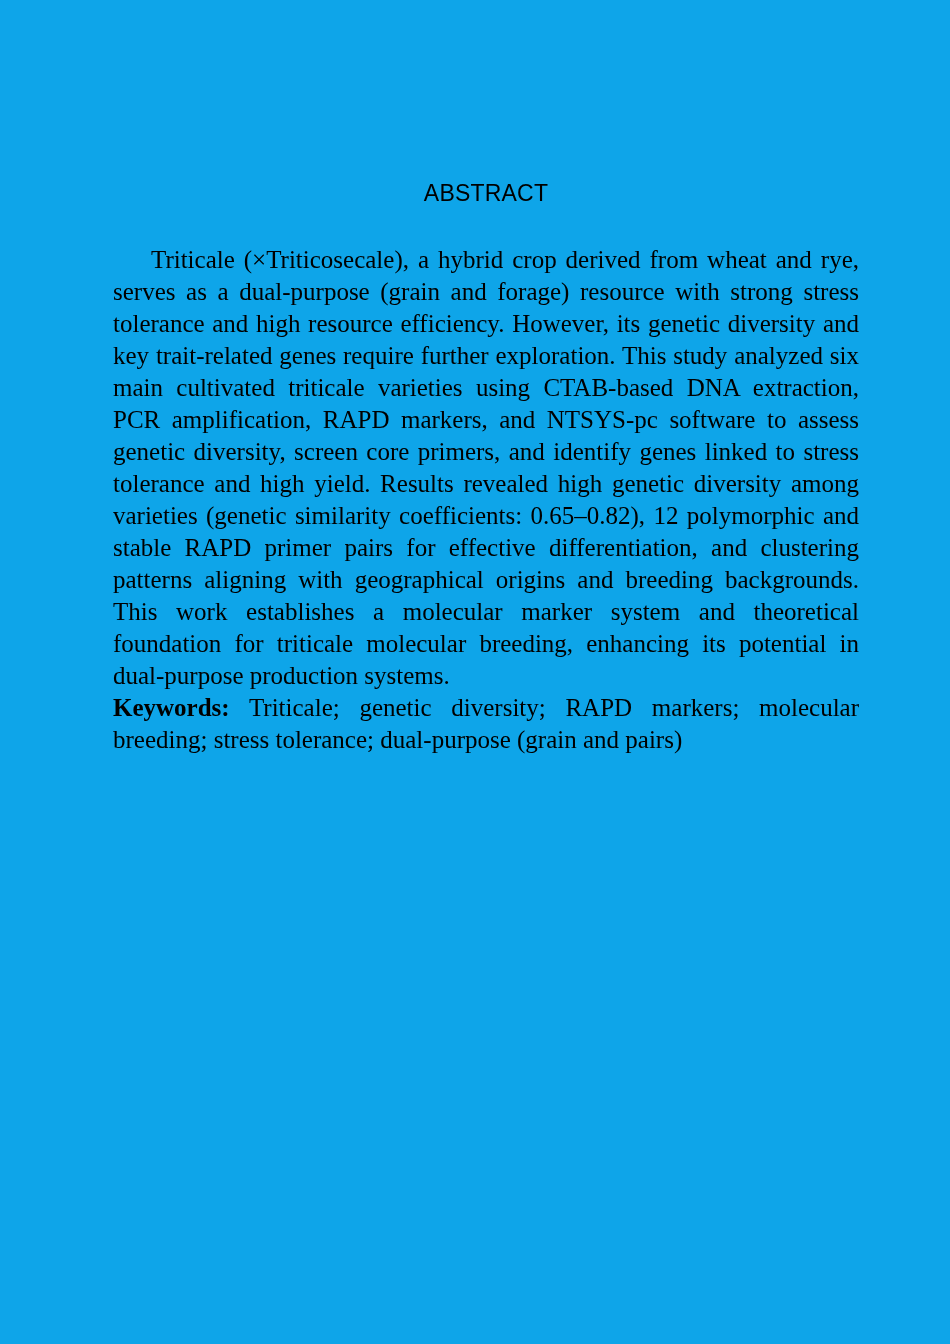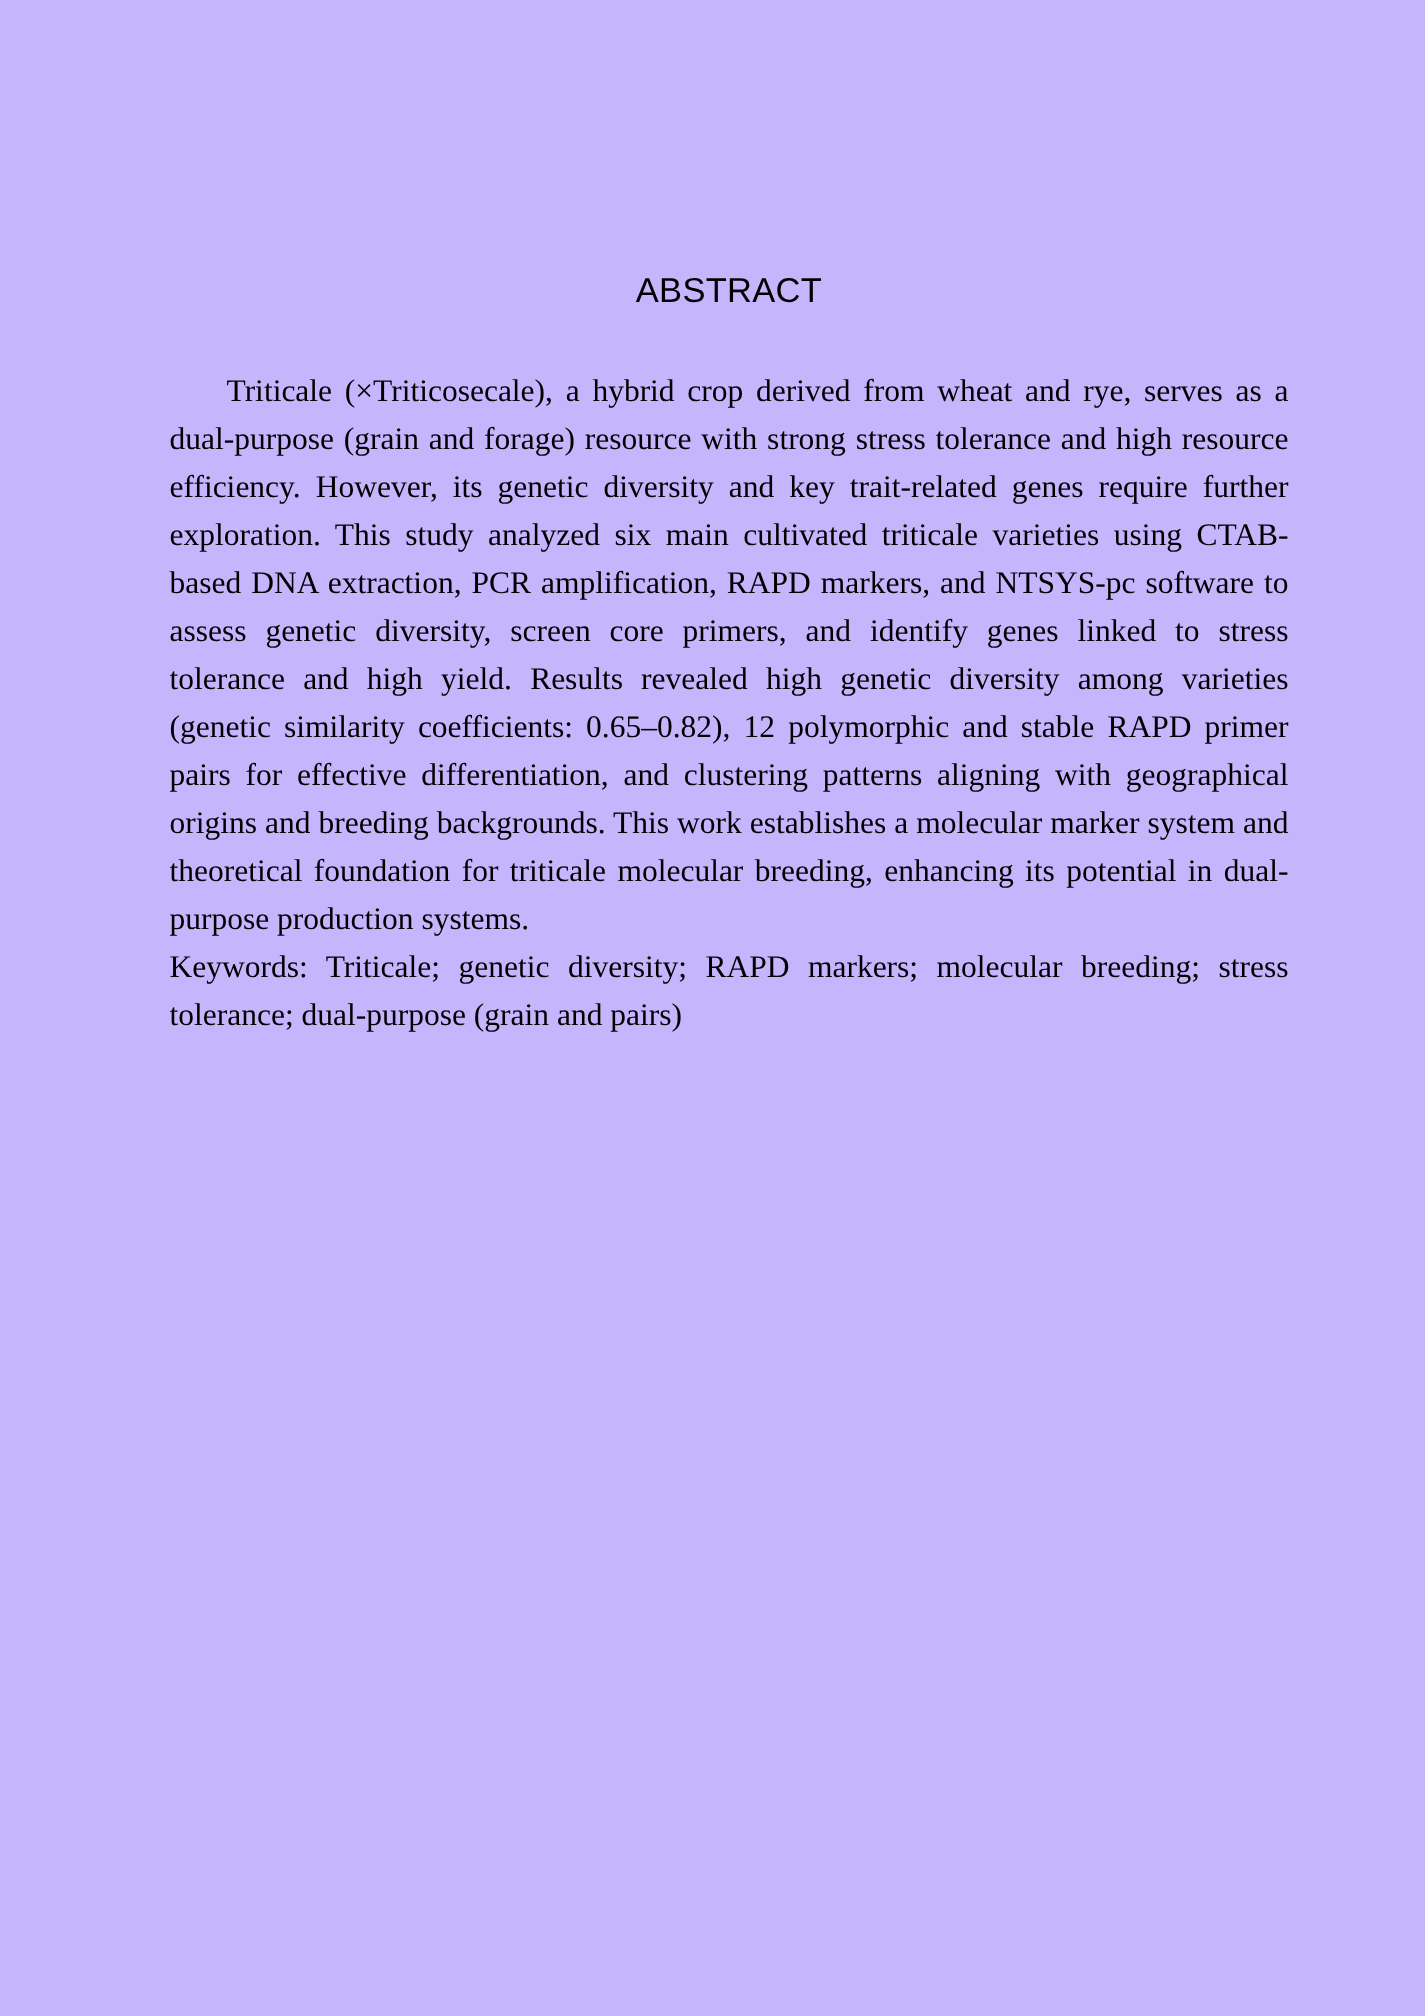--- a/index.html
+++ b/index.html
@@ -12,58 +12,58 @@
       height: 1344px;
       position: relative;
       overflow: hidden;
     }
     .page {
       position: absolute;
       left: 0;
       top: 0;
       width: 950px;
       height: 1344px;
-      background: #c4b5fd;
+      background: #0ea5e9;
     }
     .title {
       position: absolute;
       left: 0;
       top: 180px;
       width: 972px;
       text-align: center;
       font-family: "Liberation Sans", sans-serif;
       font-size: 23px;
       color: #000000;
       letter-spacing: 0.2px;
       margin: 0;
       font-weight: normal;
     }
     .body-text {
       position: absolute;
       left: 113px;
       top: 244px;
       width: 746px;
       font-family: "Liberation Serif", serif;
-      font-size: 21px;
+      font-size: 25px;
       line-height: 32px;
       color: #000000;
       text-align: justify;
       margin: 0;
     }
     .abstract-para {
       text-indent: 38px;
       margin: 0;
     }
     .keywords-para {
       margin: 0;
       text-indent: 0;
       line-height: 32px;
     }
     .keywords-label {
-      font-weight: normal;
+      font-weight: bold;
     }
   </style>
 </head>
 <body>
 
 <div class="page">
   <h1 class="title">ABSTRACT</h1>
   <div class="body-text">
     <p class="abstract-para">Triticale (×Triticosecale), a hybrid crop derived from wheat and rye, serves as a dual-purpose (grain and forage) resource with strong stress tolerance and high resource efficiency. However, its genetic diversity and key trait-related genes require further exploration. This study analyzed six main cultivated triticale varieties using CTAB-based DNA extraction, PCR amplification, RAPD markers, and NTSYS-pc software to assess genetic diversity, screen core primers, and identify genes linked to stress tolerance and high yield. Results revealed high genetic diversity among varieties (genetic similarity coefficients: 0.65–0.82), 12 polymorphic and stable RAPD primer pairs for effective differentiation, and clustering patterns aligning with geographical origins and breeding backgrounds. This work establishes a molecular marker system and theoretical foundation for triticale molecular breeding, enhancing its potential in dual-purpose production systems.</p>
     <p class="keywords-para"><span class="keywords-label">Keywords:</span> <span>Triticale; genetic diversity; RAPD markers; molecular breeding; stress tolerance; dual-purpose (grain and pairs)</span></p>

